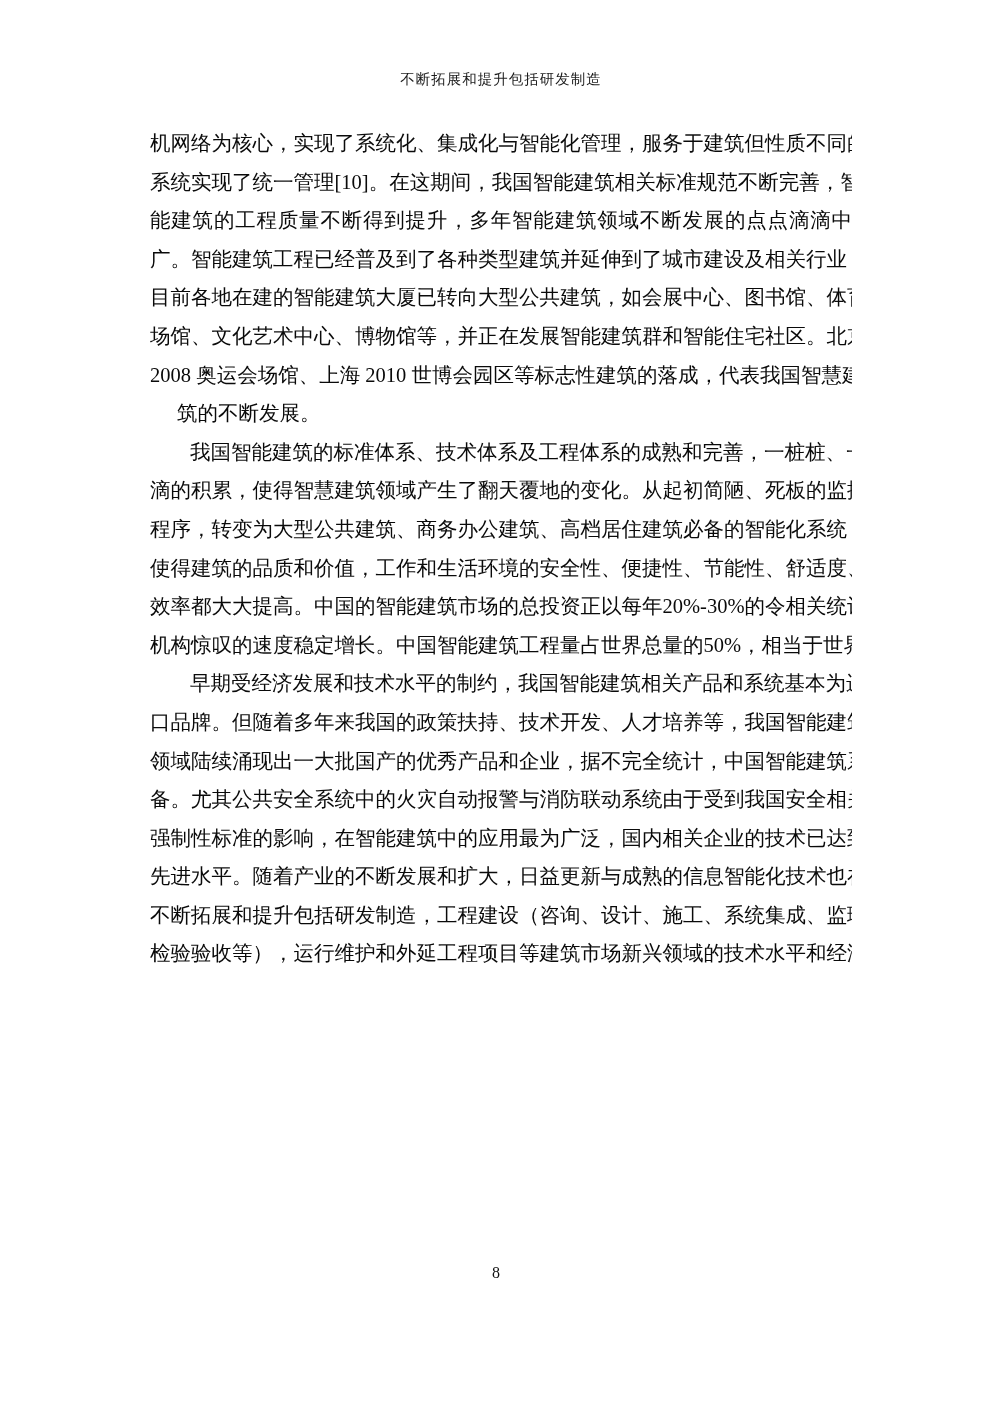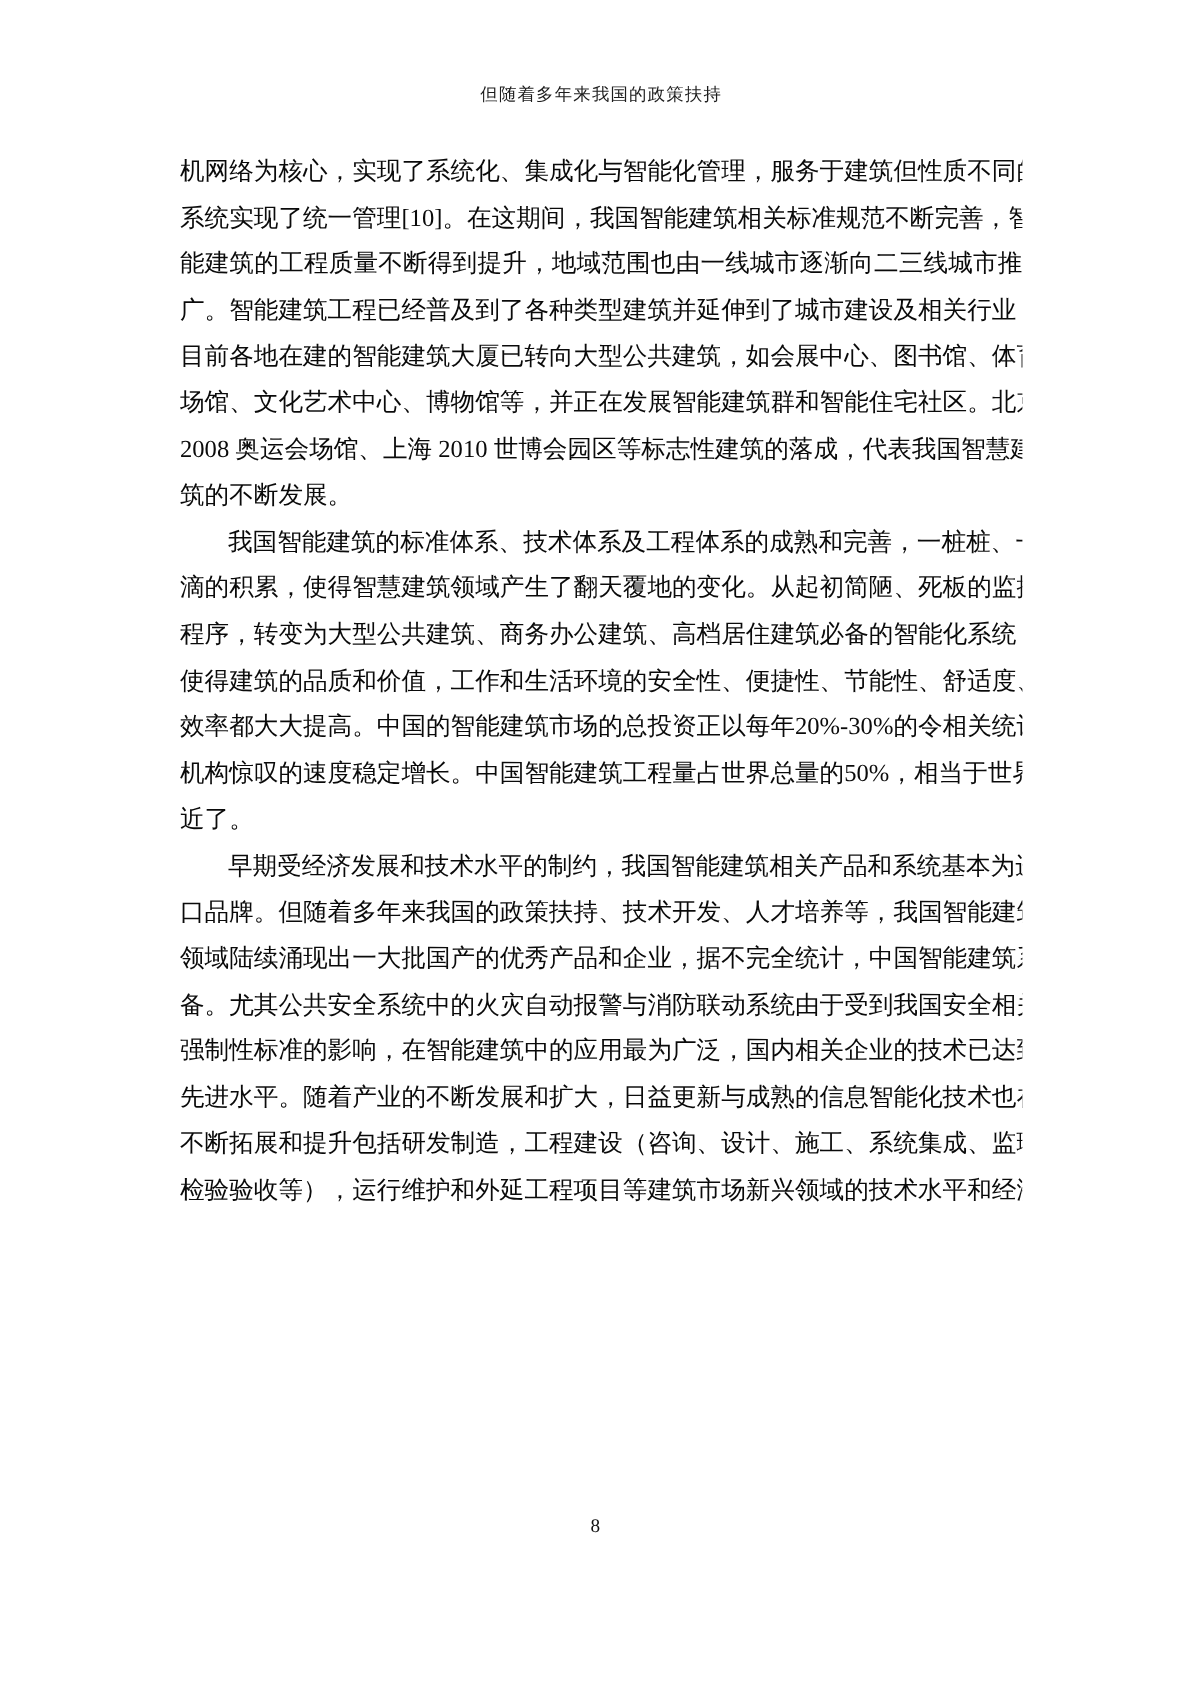--- a/index.html
+++ b/index.html
@@ -40,60 +40,60 @@
     height: 38.6px;
     overflow: hidden;
     text-align: justify;
     text-align-last: justify;
     text-justify: inter-character;
     white-space: nowrap;
   }
   .line.last {
     text-align: center;
     text-align-last: left;
+    margin-left: 27px;
   }
   .line.indent {
     text-indent: 40px;
   }
   .footer {
     position: absolute;
     top: 1262px;
     left: 0;
     width: 992px;
     text-align: center;
     font-size: 16px;
     line-height: 22px;
     color: #111111;
   }
 </style>
 </head>
 <body>
 
 <div class="page">
 
-  <div class="header">但随着多年来我国的政策扶持</div>
+  <div class="header">不断拓展和提升包括研发制造</div>
 
   <div class="body-text">
 
     <div class="line">机网络为核心，实现了系统化、集成化与智能化管理，服务于建筑但性质不同的</div>
     <div class="line">系统实现了统一管理[10]。在这期间，我国智能建筑相关标准规范不断完善，智</div>
-    <div class="line">能建筑的工程质量不断得到提升，地域范围也由一线城市逐渐向二三线城市推</div>
+    <div class="line">能建筑的工程质量不断得到提升，多年智能建筑领域不断发展的点点滴滴中</div>
     <div class="line">广。智能建筑工程已经普及到了各种类型建筑并延伸到了城市建设及相关行业，</div>
     <div class="line">目前各地在建的智能建筑大厦已转向大型公共建筑，如会展中心、图书馆、体育</div>
     <div class="line">场馆、文化艺术中心、博物馆等，并正在发展智能建筑群和智能住宅社区。北京</div>
     <div class="line">2008 奥运会场馆、上海 2010 世博会园区等标志性建筑的落成，代表我国智慧建</div>
     <div class="line last">筑的不断发展。</div>
 
     <div class="line indent">我国智能建筑的标准体系、技术体系及工程体系的成熟和完善，一桩桩、一</div>
     <div class="line">滴的积累，使得智慧建筑领域产生了翻天覆地的变化。从起初简陋、死板的监控</div>
     <div class="line">程序，转变为大型公共建筑、商务办公建筑、高档居住建筑必备的智能化系统，</div>
     <div class="line">使得建筑的品质和价值，工作和生活环境的安全性、便捷性、节能性、舒适度、</div>
     <div class="line">效率都大大提高。中国的智能建筑市场的总投资正以每年20%-30%的令相关统计</div>
     <div class="line">机构惊叹的速度稳定增长。中国智能建筑工程量占世界总量的50%，相当于世界</div>
-    <div class="line last">近了。</div>
 
     <div class="line indent">早期受经济发展和技术水平的制约，我国智能建筑相关产品和系统基本为进</div>
     <div class="line">口品牌。但随着多年来我国的政策扶持、技术开发、人才培养等，我国智能建筑</div>
     <div class="line">领域陆续涌现出一大批国产的优秀产品和企业，据不完全统计，中国智能建筑系</div>
     <div class="line">备。尤其公共安全系统中的火灾自动报警与消防联动系统由于受到我国安全相关</div>
     <div class="line">强制性标准的影响，在智能建筑中的应用最为广泛，国内相关企业的技术已达到</div>
     <div class="line">先进水平。随着产业的不断发展和扩大，日益更新与成熟的信息智能化技术也在</div>
     <div class="line">不断拓展和提升包括研发制造，工程建设（咨询、设计、施工、系统集成、监理、</div>
     <div class="line">检验验收等），运行维护和外延工程项目等建筑市场新兴领域的技术水平和经济</div>
   </div>

